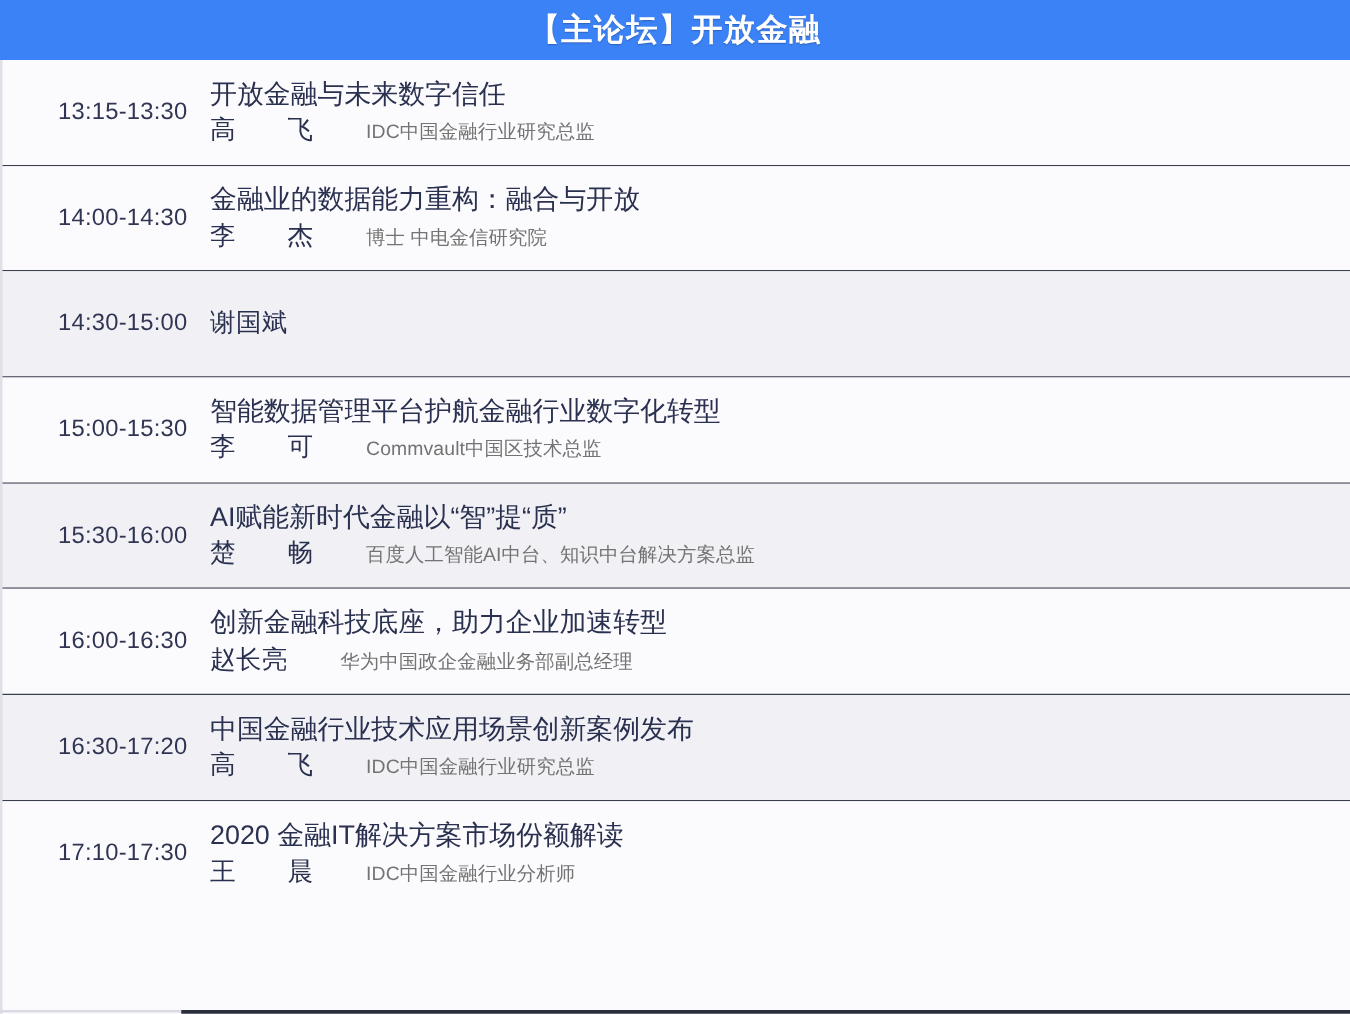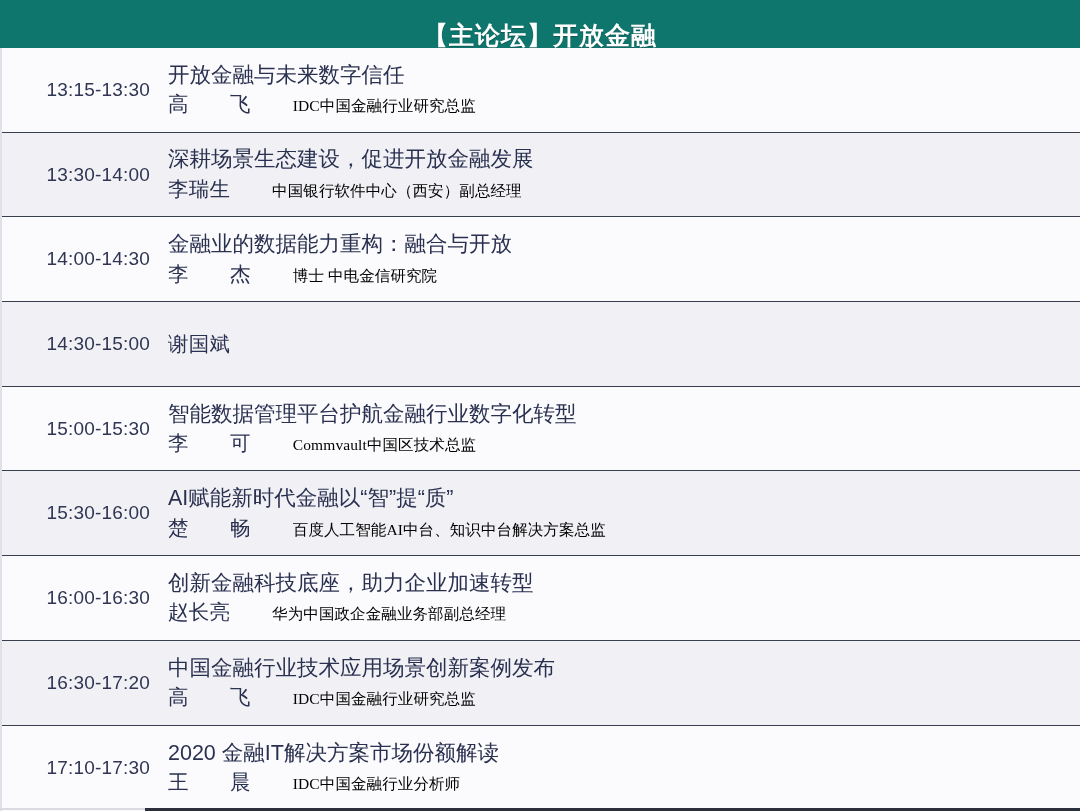--- a/index.html
+++ b/index.html
@@ -18,23 +18,23 @@
     width: 1080px;
     height: 811px;
     position: relative;
     background: #fbfafc;
     box-sizing: border-box;
   }
 
   
   .banner {
     height: 48px;
-    background: #0f766e;
-    display: flex;
-    align-items: flex-end;
+    background: #3b82f6;
+    display: flex;
+    align-items: center;
     justify-content: center;
     position: relative;
     box-sizing: border-box;
   }
   .banner-title {
     color: #ffffff;
     font-size: 25px;
     font-weight: 700;
     letter-spacing: 1px;
     line-height: 1;
@@ -100,24 +100,23 @@
   .speaker-name {
     font-size: 20.5px;
     color: #2a3150;
     letter-spacing: 0.2px;
   }
   .speaker-name.spaced {
     letter-spacing: 0.2px;
   }
   .speaker-affil {
     font-size: 15.5px;
-    color: #000000;
+    color: #737373;
     margin-left: 10px;
     letter-spacing: 0.1px;
-    font-family: Liberation Serif, serif;
   }
 
   
   .left-rule {
     position: absolute;
     left: 0;
     top: 48px;
     width: 1.5px;
     height: 763px;
     background: #dfe0e8;
@@ -152,32 +151,20 @@
       </div>
       <div class="row-body">
         <div class="session-title">开放金融与未来数字信任</div>
         <div class="speaker-line">
           <span class="speaker-name spaced">高　　飞</span>
           <span class="speaker-affil">IDC中国金融行业研究总监</span>
         </div>
       </div>
     </div>
 
-    <div class="row even">
-      <div class="row-time">
-        <span class="time-text">13:30-14:00</span>
-      </div>
-      <div class="row-body">
-        <div class="session-title">深耕场景生态建设，促进开放金融发展</div>
-        <div class="speaker-line">
-          <span class="speaker-name">李瑞生</span>
-          <span class="speaker-affil">中国银行软件中心（西安）副总经理</span>
-        </div>
-      </div>
-    </div>
 
     <div class="row odd">
       <div class="row-time">
         <span class="time-text">14:00-14:30</span>
       </div>
       <div class="row-body">
         <div class="session-title">金融业的数据能力重构：融合与开放</div>
         <div class="speaker-line">
           <span class="speaker-name spaced">李　　杰</span>
           <span class="speaker-affil">博士 中电金信研究院</span>

